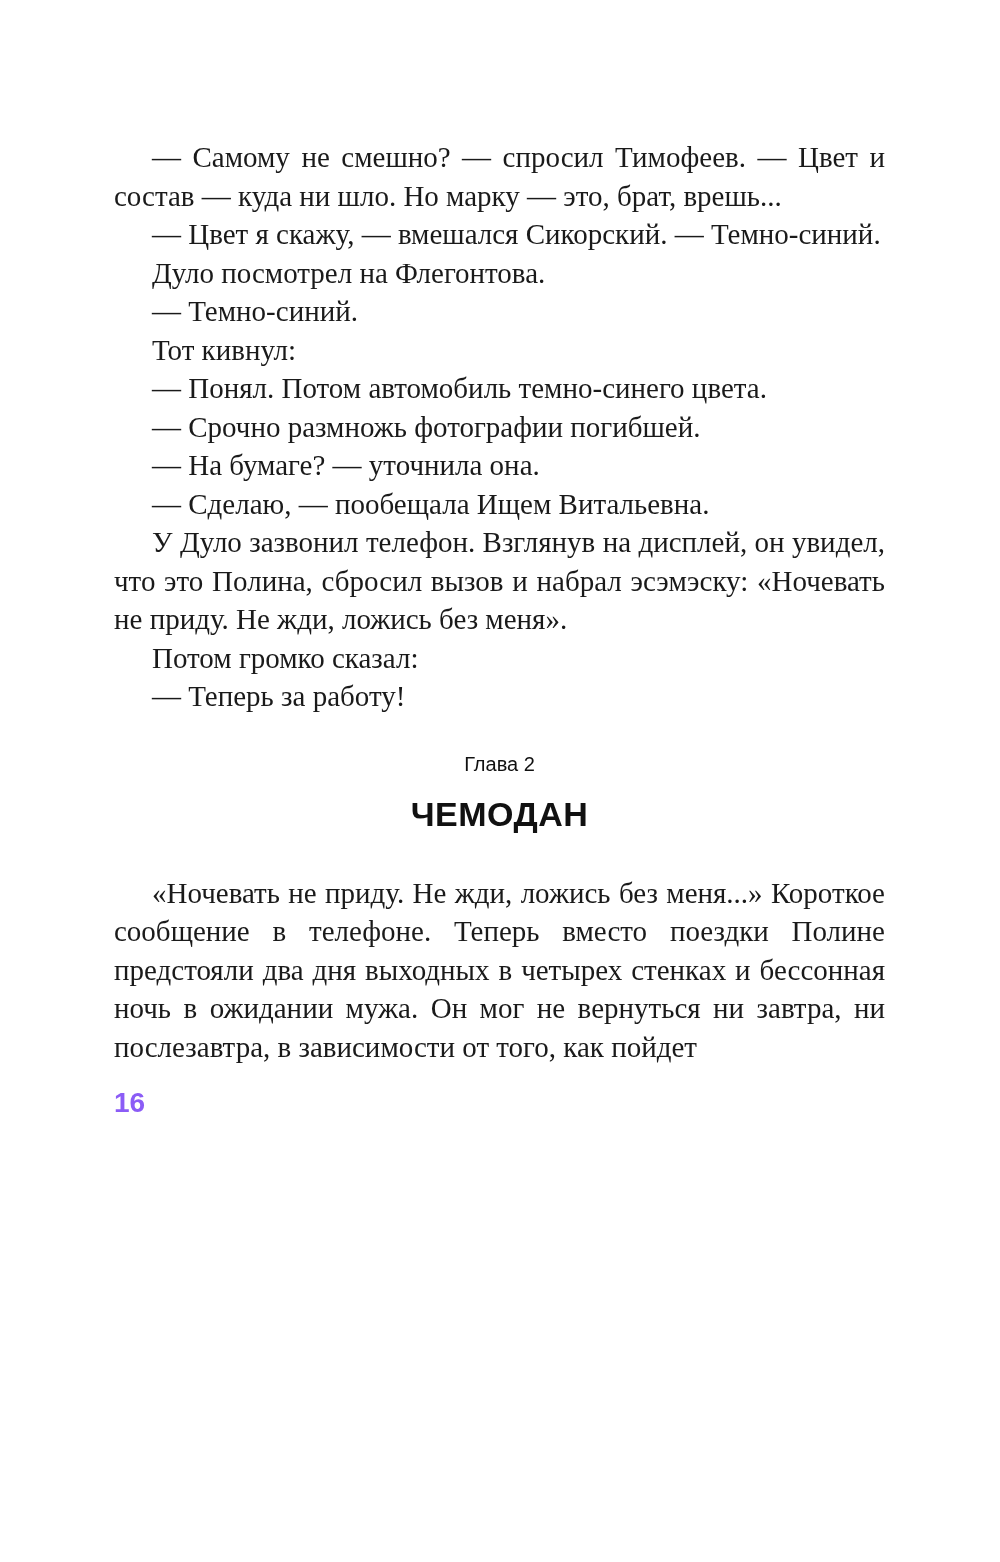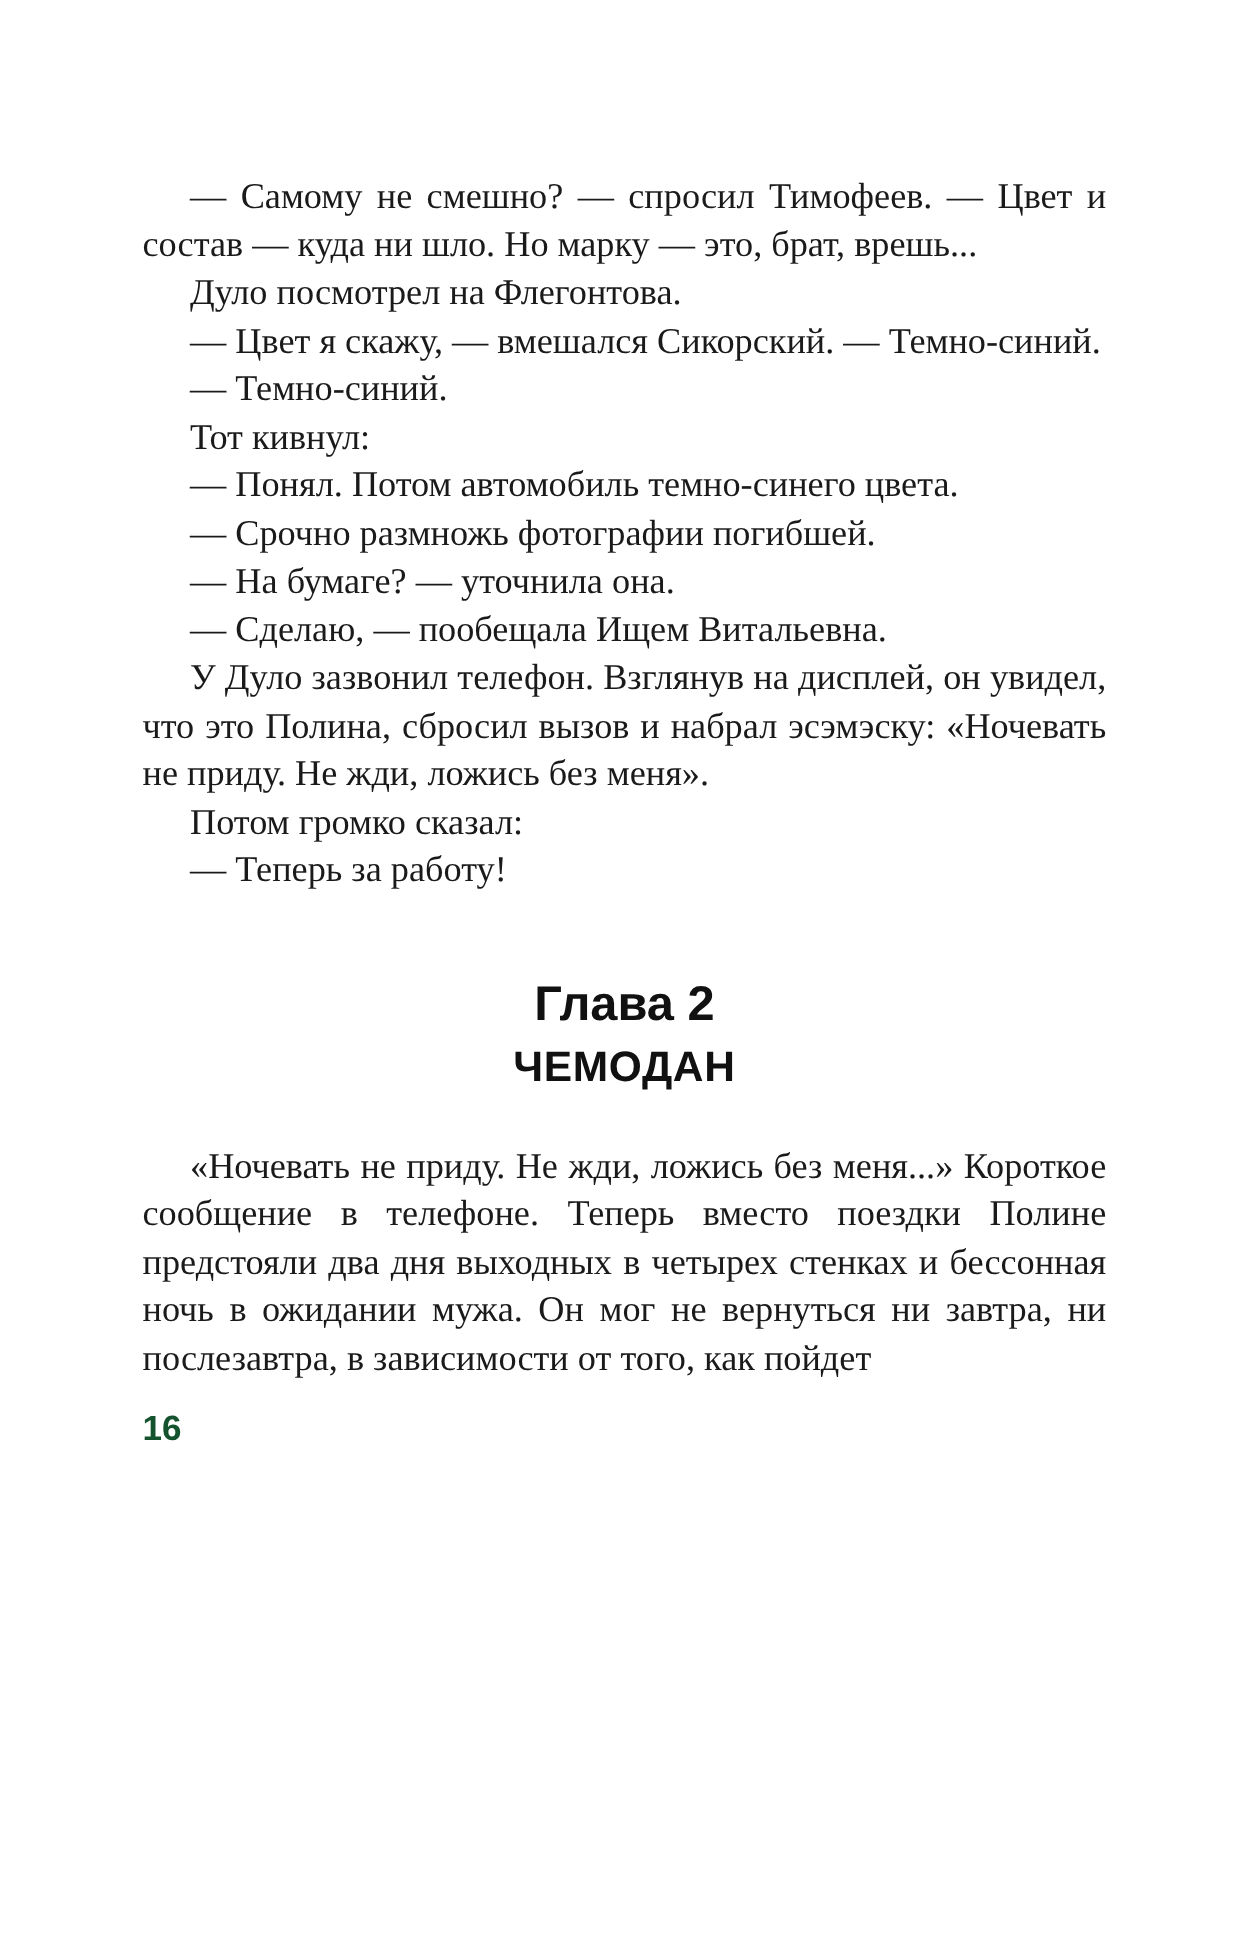--- a/index.html
+++ b/index.html
@@ -22,53 +22,53 @@
   }
   .text-block p {
     margin: 0;
     text-indent: 38px;
     text-align: justify;
   }
   .chapter-heading {
     text-align: center;
   }
   .chapter-label {
-    margin-top: 68px;
+    margin-top: 28px;
     font-family: "Liberation Sans", sans-serif;
-    font-weight: bold;
-    font-size: 39px;
+    font-weight: normal;
+    font-size: 20px;
     line-height: 40px;
     color: #111111;
   }
   .chapter-title {
     margin-top: 10px;
     margin-bottom: 40px;
     font-family: "Liberation Sans", sans-serif;
     font-weight: bold;
     font-size: 34px;
     line-height: 40px;
     letter-spacing: 0.5px;
     color: #111111;
   }
   .page-number {
     margin-top: 18px;
     font-family: "Liberation Sans", sans-serif;
     font-weight: bold;
     font-size: 28px;
-    color: #14532d;
+    color: #8b5cf6;
   }
 </style>
 </head>
 <body>
 
 <div class="page">
   <div class="text-block">
     <p>— Самому не смешно? — спросил Тимофеев. — Цвет и состав — куда ни шло. Но марку — это, брат, врешь...</p>
+    <p>— Цвет я скажу, — вмешался Сикорский. — Темно-синий.</p>
     <p>Дуло посмотрел на Флегонтова.</p>
-    <p>— Цвет я скажу, — вмешался Сикорский. — Темно-синий.</p>
     <p>— Темно-синий.</p>
     <p>Тот кивнул:</p>
     <p>— Понял. Потом автомобиль темно-синего цвета.</p>
     <p>— Срочно размножь фотографии погибшей.</p>
     <p>— На бумаге? — уточнила она.</p>
     <p>— Сделаю, — пообещала Ищем Витальевна.</p>
     <p>У Дуло зазвонил телефон. Взглянув на дисплей, он увидел, что это Полина, сбросил вызов и набрал эсэмэску: «Ночевать не приду. Не жди, ложись без меня».</p>
     <p>Потом громко сказал:</p>
     <p>— Теперь за работу!</p>
 

